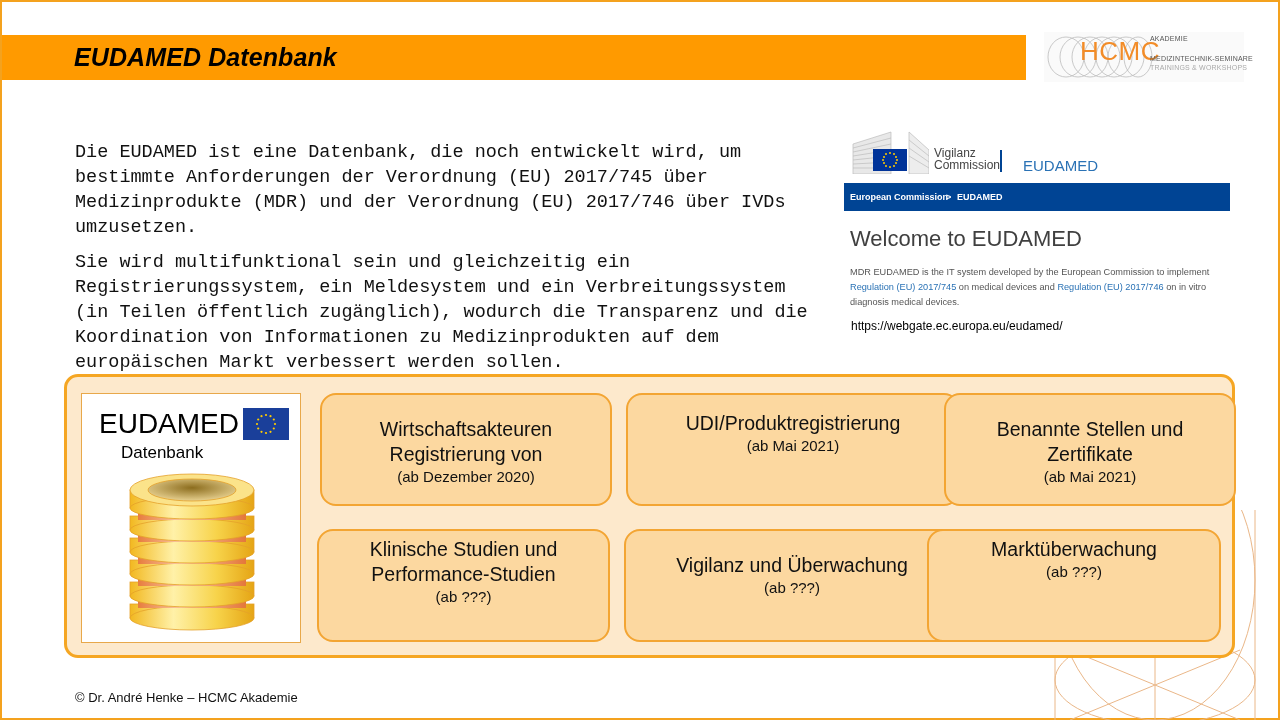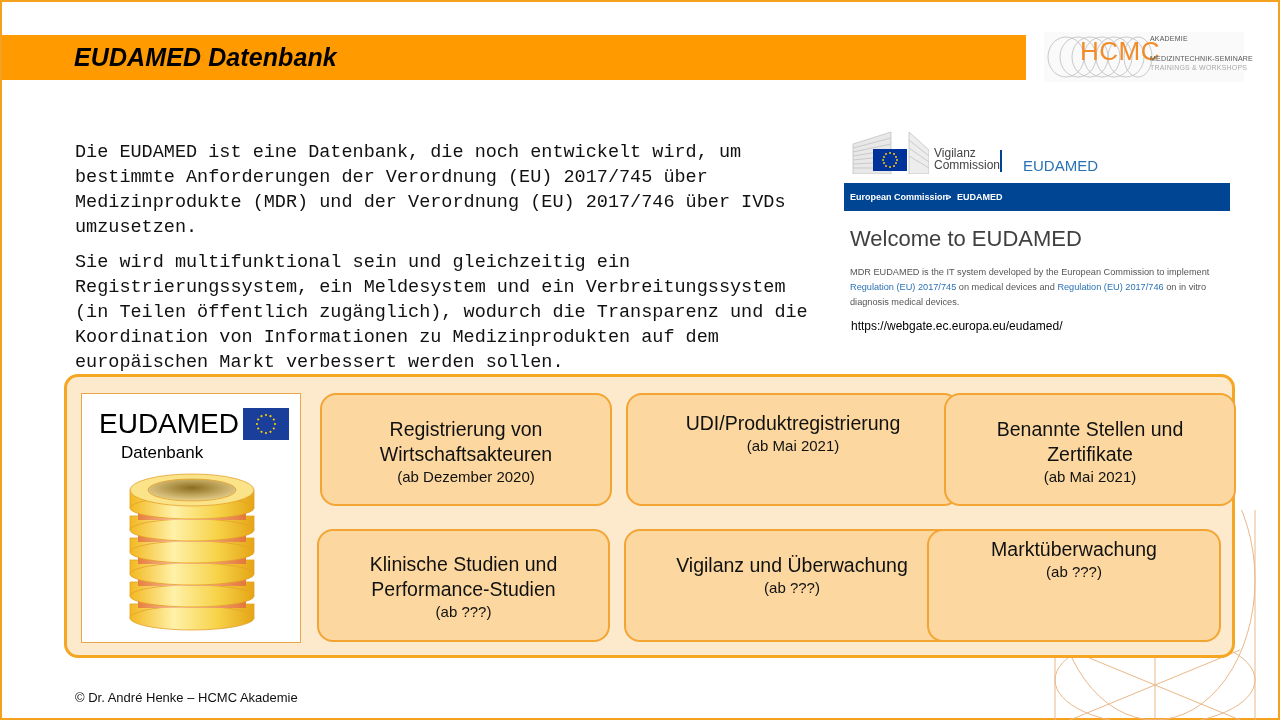--- a/index.html
+++ b/index.html
@@ -232,34 +232,34 @@
     <ellipse cx="64" cy="60" rx="62" ry="11" fill="url(#gold)"></ellipse>
     <rect x="10" y="36" width="108" height="14" fill="url(#copper)" stroke="none"></rect>
     <rect x="2" y="20" width="124" height="18" fill="url(#gold)"></rect>
     <ellipse cx="64" cy="38" rx="62" ry="11" fill="url(#gold)"></ellipse>
     <ellipse cx="64" cy="20" rx="62" ry="16" fill="#fbe38a"></ellipse>
     <ellipse cx="64" cy="20" rx="44" ry="11" fill="url(#hole)"></ellipse>
   </g>
 </svg>
 
 <div class="mod" style="left:320px;top:393px;width:292px;height:113px;padding-top:22px;">
+  <span class="m-title">Wirtschaftsakteuren</span>
   <span class="m-title">Registrierung von</span>
-  <span class="m-title">Wirtschaftsakteuren</span>
   <span class="m-date">(ab Dezember 2020)</span>
 </div>
 <div class="mod" style="left:626px;top:393px;width:334px;height:113px;padding-top:16px;">
   <span class="m-title">UDI/Produktregistrierung</span>
   <span class="m-date">(ab Mai 2021)</span>
 </div>
 <div class="mod" style="left:931px;top:393px;width:292px;height:113px;padding-top:22px;margin-left:13px;">
   <span class="m-title">Benannte Stellen und</span>
   <span class="m-title">Zertifikate</span>
   <span class="m-date">(ab Mai 2021)</span>
 </div>
-<div class="mod" style="left:317px;top:529px;width:293px;height:113px;padding-top:21px;">
+<div class="mod" style="left:317px;top:529px;width:293px;height:113px;padding-top:6px;">
   <span class="m-title">Klinische Studien und</span>
   <span class="m-title">Performance-Studien</span>
   <span class="m-date">(ab ???)</span>
 </div>
 <div class="mod" style="left:624px;top:529px;width:336px;height:113px;padding-top:22px;">
   <span class="m-title">Vigilanz und Überwachung</span>
   <span class="m-date">(ab ???)</span>
 </div>
 <div class="mod" style="left:927px;top:529px;width:294px;height:113px;padding-top:6px;">
   <span class="m-title">Marktüberwachung</span>

